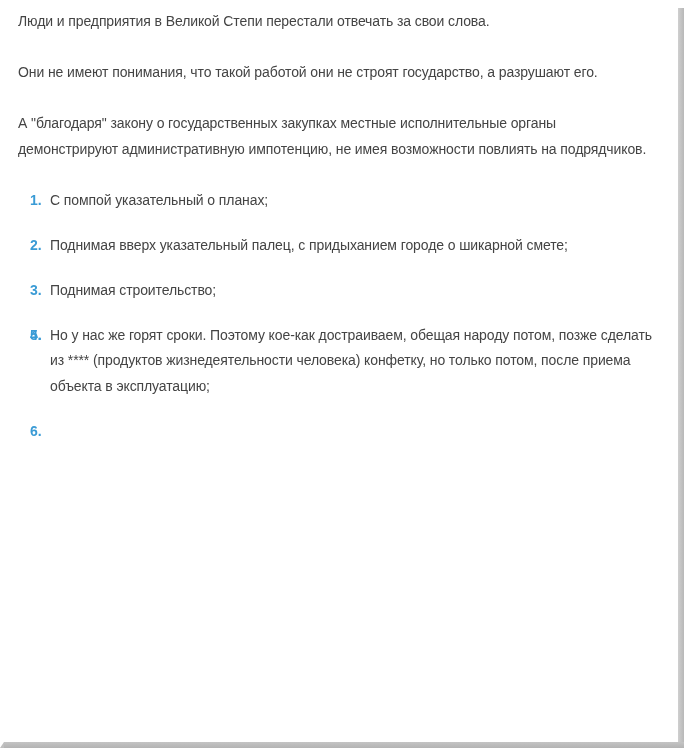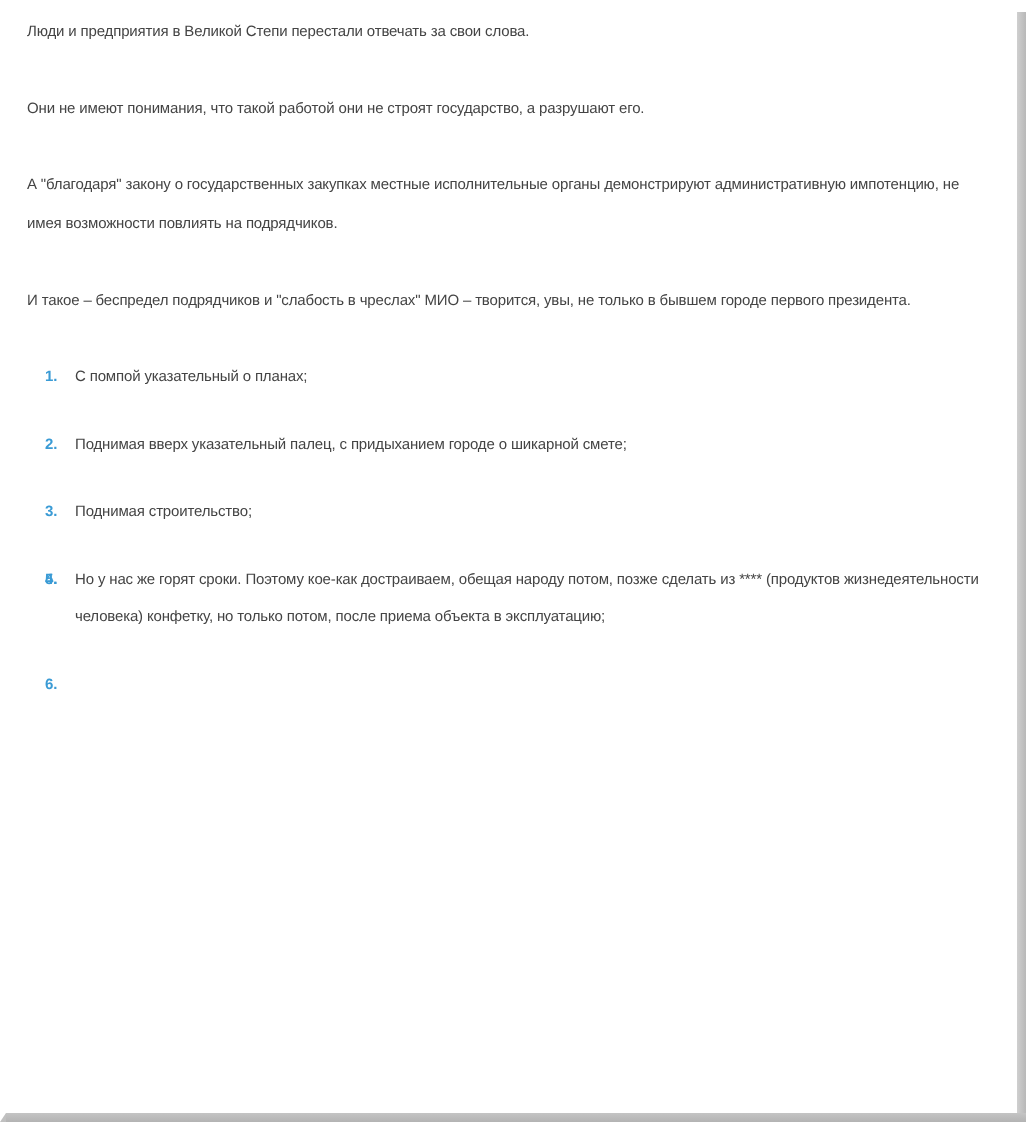--- a/index.html
+++ b/index.html
@@ -16,21 +16,21 @@
     .card {
       position: absolute;
       left: 0;
       top: 0;
       width: 678px;
       height: 742px;
       background: #ffffff;
       box-sizing: border-box;
       padding: 9px 22px 0 18px;
       font-family: "Liberation Sans", sans-serif;
-      font-size: 10px;
+      font-size: 14px;
       color: #444444;
       line-height: 25.5px;
       letter-spacing: -0.1px;
     }
     .shadow-right {
       position: absolute;
       left: 678px;
       top: 8px;
       width: 6px;
       height: 740px;
@@ -79,21 +79,20 @@
       margin-bottom: 0;
     }
   </style>
 </head>
 <body>
 
 <div class="card">
   <p>Люди и предприятия в Великой Степи перестали отвечать за свои слова.</p>
   <p>Они не имеют понимания, что такой работой они не строят государство, а разрушают его.</p>
   <p>А "благодаря" закону о государственных закупках местные исполнительные органы демонстрируют административную импотенцию, не имея возможности повлиять на подрядчиков.</p>
-  <p>И такое – беспредел подрядчиков и "слабость в чреслах" МИО – творится, увы, не только в бывшем городе первого президента.</p>
 
   <ol>
     <li>
       <span class="num">1.</span>
       <span>С помпой указательный о планах;</span>
     </li>
     <li>
       <span class="num">2.</span>
       <span>Поднимая вверх указательный палец, с придыханием городе о шикарной смете;</span>
     </li>

